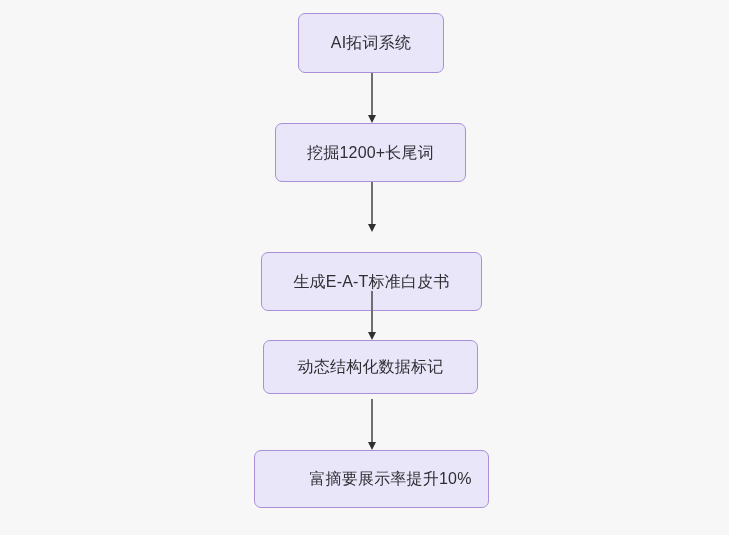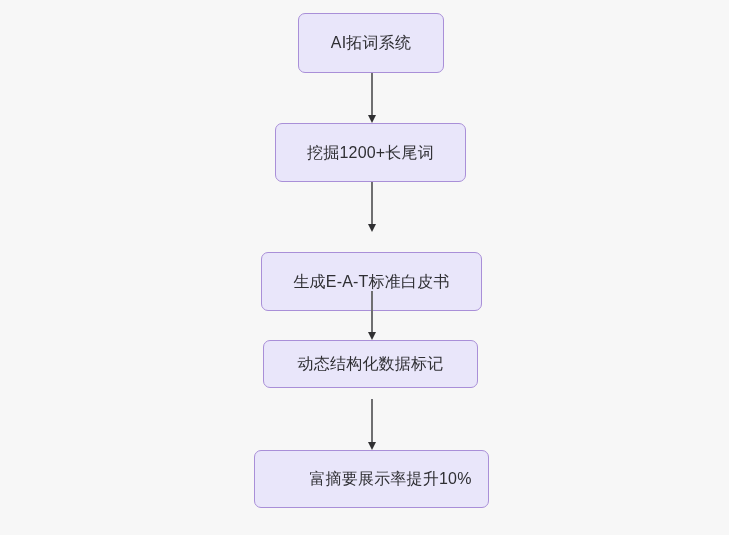--- a/index.html
+++ b/index.html
@@ -71,21 +71,21 @@
   </div>
 
   <div class="node" style="left: 275px; top: 123px; width: 191px; height: 59px; background: rgb(233, 230, 250); border-color: rgb(169, 143, 216); color: rgb(47, 47, 51);">
     <span class="node-label">挖掘1200+长尾词</span>
   </div>
 
   <div class="node" style="left: 261px; top: 232px; width: 221px; height: 59px; background: rgb(233, 230, 250); border-color: rgb(169, 143, 216); color: rgb(47, 47, 51); margin-top: 20px;">
     <span class="node-label">生成E-A-T标准白皮书</span>
   </div>
 
-  <div class="node" style="left: 263px; top: 340px; width: 215px; height: 48px; background: rgb(233, 230, 250); border-color: rgb(169, 143, 216); color: rgb(47, 47, 51);">
+  <div class="node" style="left: 263px; top: 340px; width: 215px; height: 54px; background: rgb(233, 230, 250); border-color: rgb(169, 143, 216); color: rgb(47, 47, 51);">
     <span class="node-label">动态结构化数据标记</span>
   </div>
 
   <div class="node" style="left: 254px; top: 450px; width: 235px; height: 58px; background: rgb(233, 230, 250); border-color: rgb(169, 143, 216); color: rgb(47, 47, 51); padding-left: 38px;">
     <span class="node-label">富摘要展示率提升10%</span>
   </div>
 
   <div class="connector" style="left: 371px; top: 73px; height: 50px;">
     <div class="connector-line" style="height: 43px; background: rgb(111, 111, 113);"></div>
     <div class="connector-head" style="top: 42px; border-top-color: rgb(48, 48, 51);"></div>

